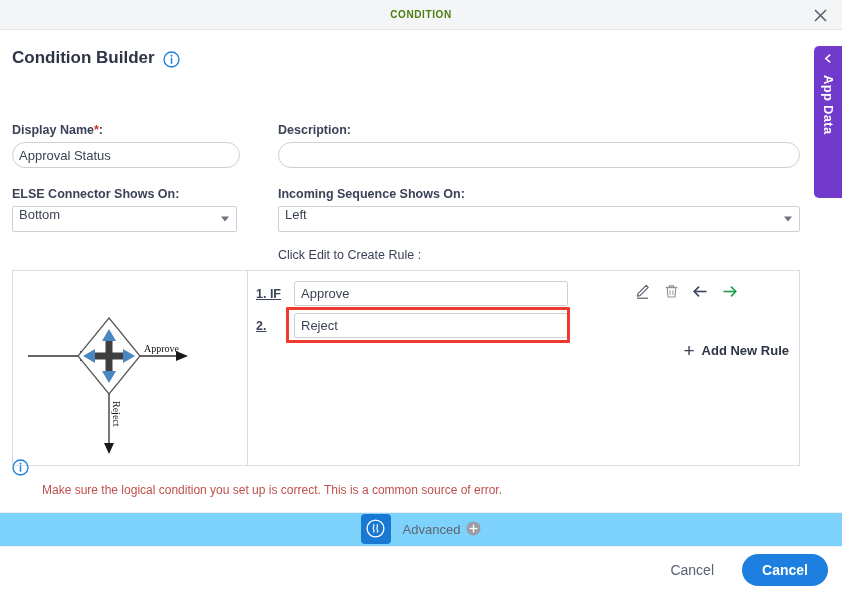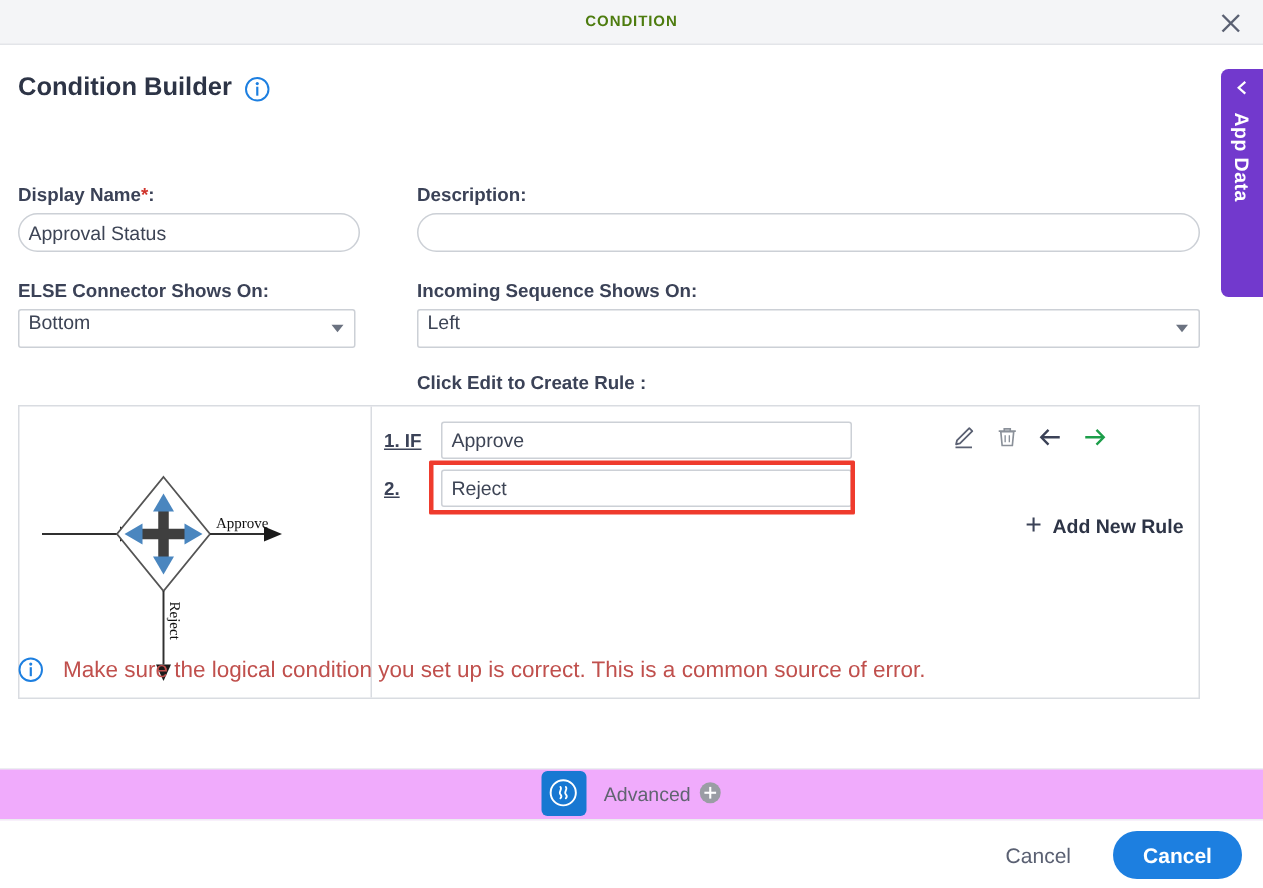--- a/index.html
+++ b/index.html
@@ -84,21 +84,21 @@
     border-top: 5px solid #6b7280;
   }
 
   .grp-dn   { position: absolute; left: 12px;  top: 93px;  width: 228px; }
   .grp-desc { position: absolute; left: 278px; top: 93px;  width: 522px; }
   .grp-else { position: absolute; left: 12px;  top: 157px; width: 225px; }
   .grp-inc  { position: absolute; left: 278px; top: 157px; width: 522px; }
 
   .click-edit {
     position: absolute; left: 278px; top: 218px;
-    font-size: 12.5px; font-weight: bold; color: #3b4257;
+    font-size: 12.5px; font-weight: normal; color: #3b4257;
   }
 
   
   .panel {
     position: absolute; left: 12px; top: 240px;
     width: 788px; height: 196px;
     border: 1px solid #d9dce1;
     background: #fff;
     display: flex;
   }
@@ -149,27 +149,27 @@
     font-size: 13px; font-weight: bold; color: #2d3446;
     cursor: pointer;
   }
   .plus-sign { font-size: 19px; font-weight: 300; color: #3b4257; line-height: 1; }
 
   
   .warn-row {
     position: absolute; left: 12px; top: 408px;
     display: flex; align-items: center; gap: 13px;
   }
-  .warn-text { font-size: 15px; color: #c0504d; }
+  .warn-text { font-size: 12px; color: #c0504d; margin-top: 45px; }
 
   
   .advbar {
     position: absolute; left: 0; top: 512px;
     width: 842px; height: 35px;
-    background: #f0abfc;
+    background: #7dd3fc;
     border-top: 1px solid #eceef1;
     border-bottom: 1px solid #eceef1;
     display: flex; align-items: center; justify-content: center;
     gap: 12px;
   }
   .adv-sq {
     width: 30px; height: 30px;
     background: #1878d2; border-radius: 4px;
     display: flex; align-items: center; justify-content: center;
     margin-top: -2px; cursor: pointer;

